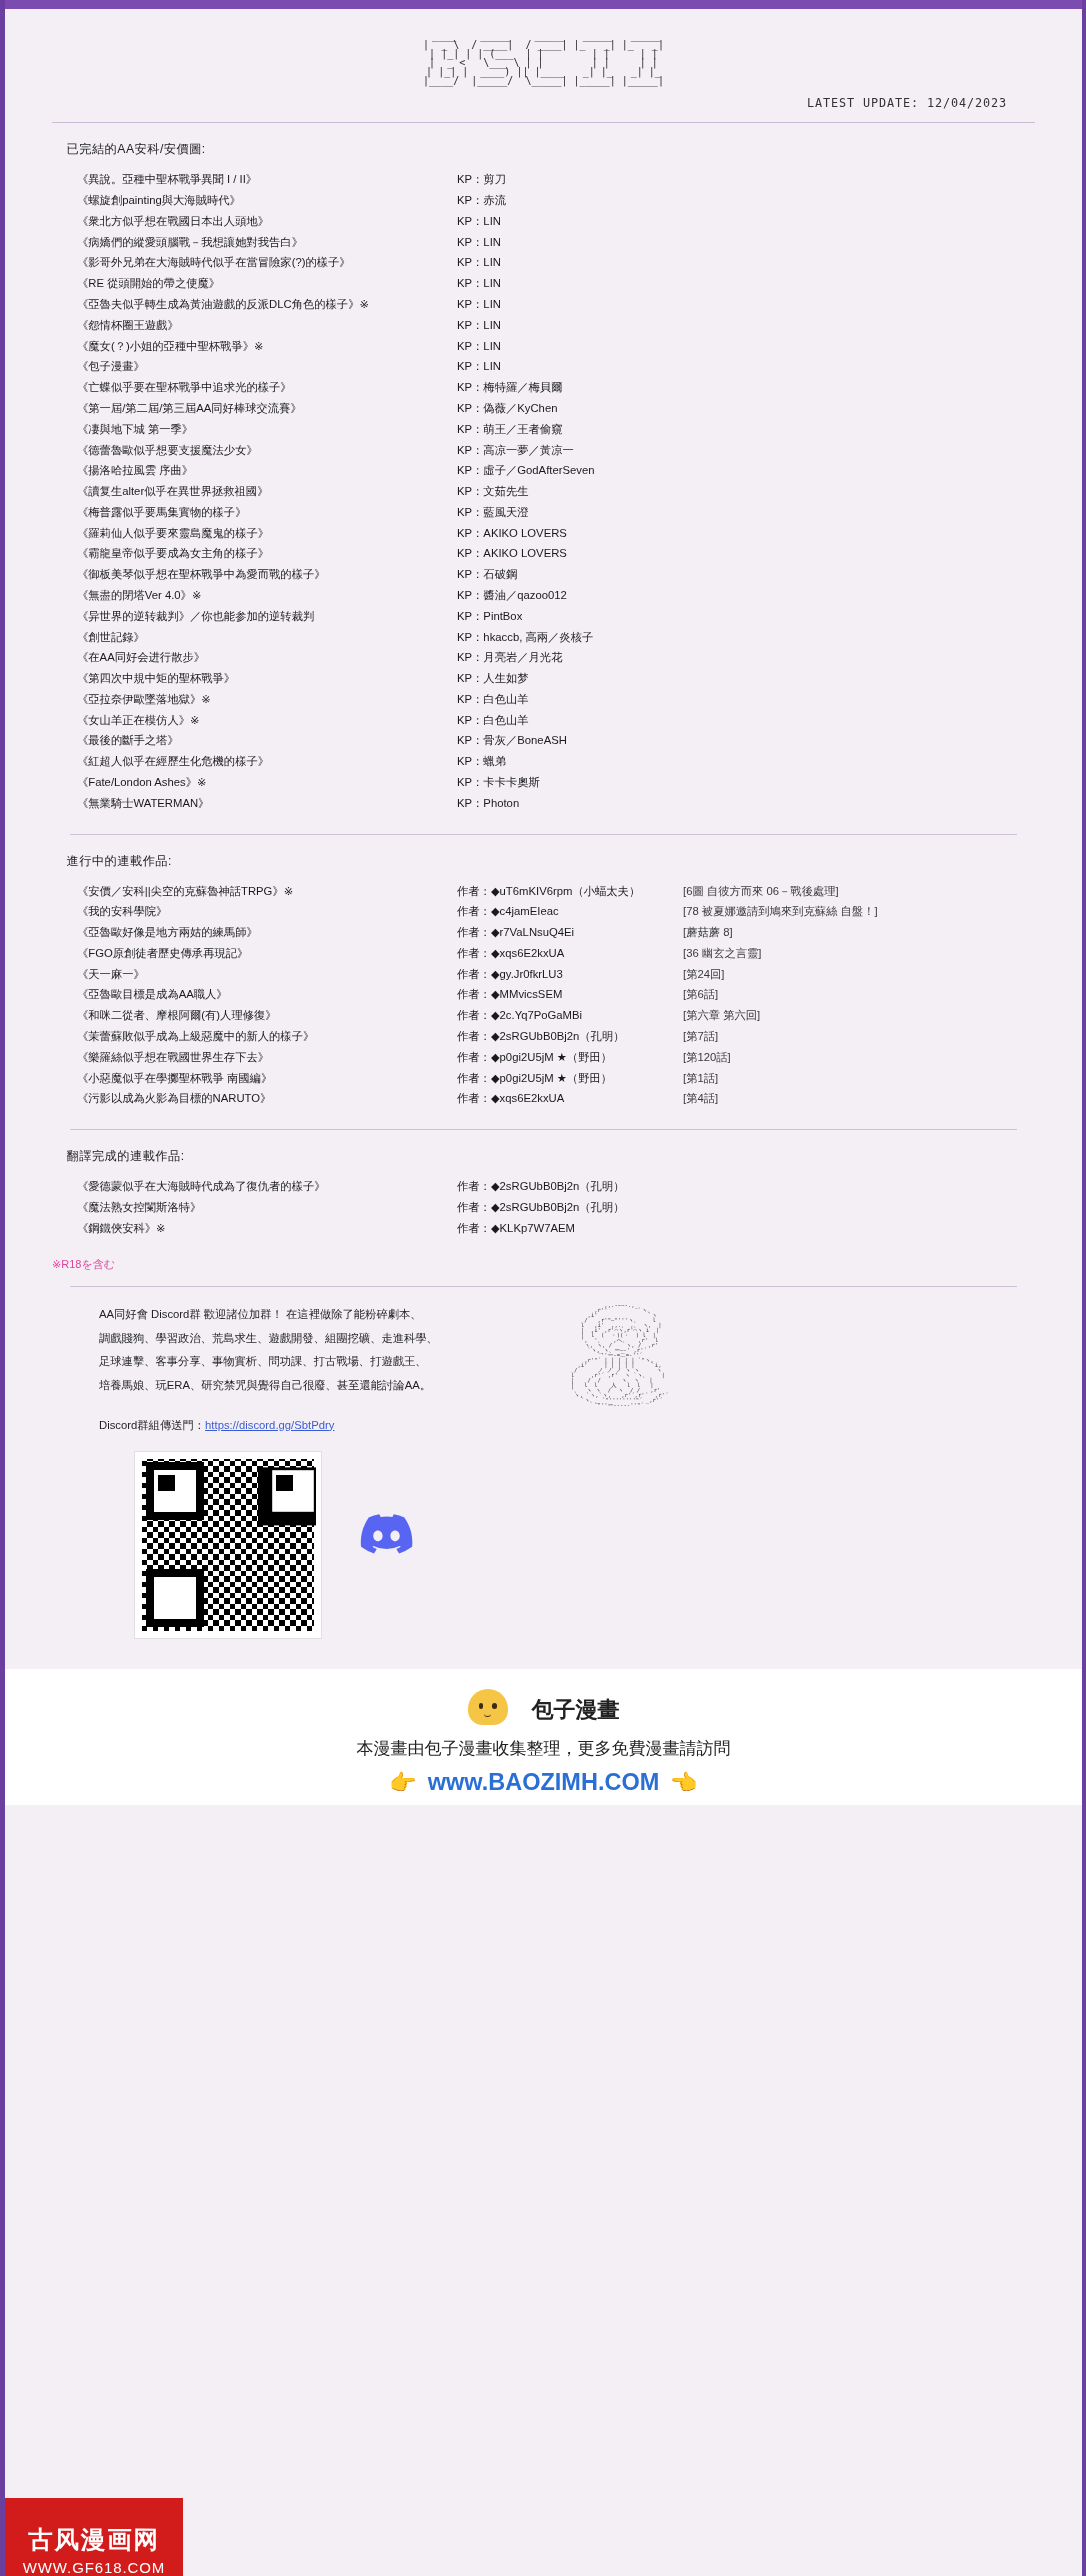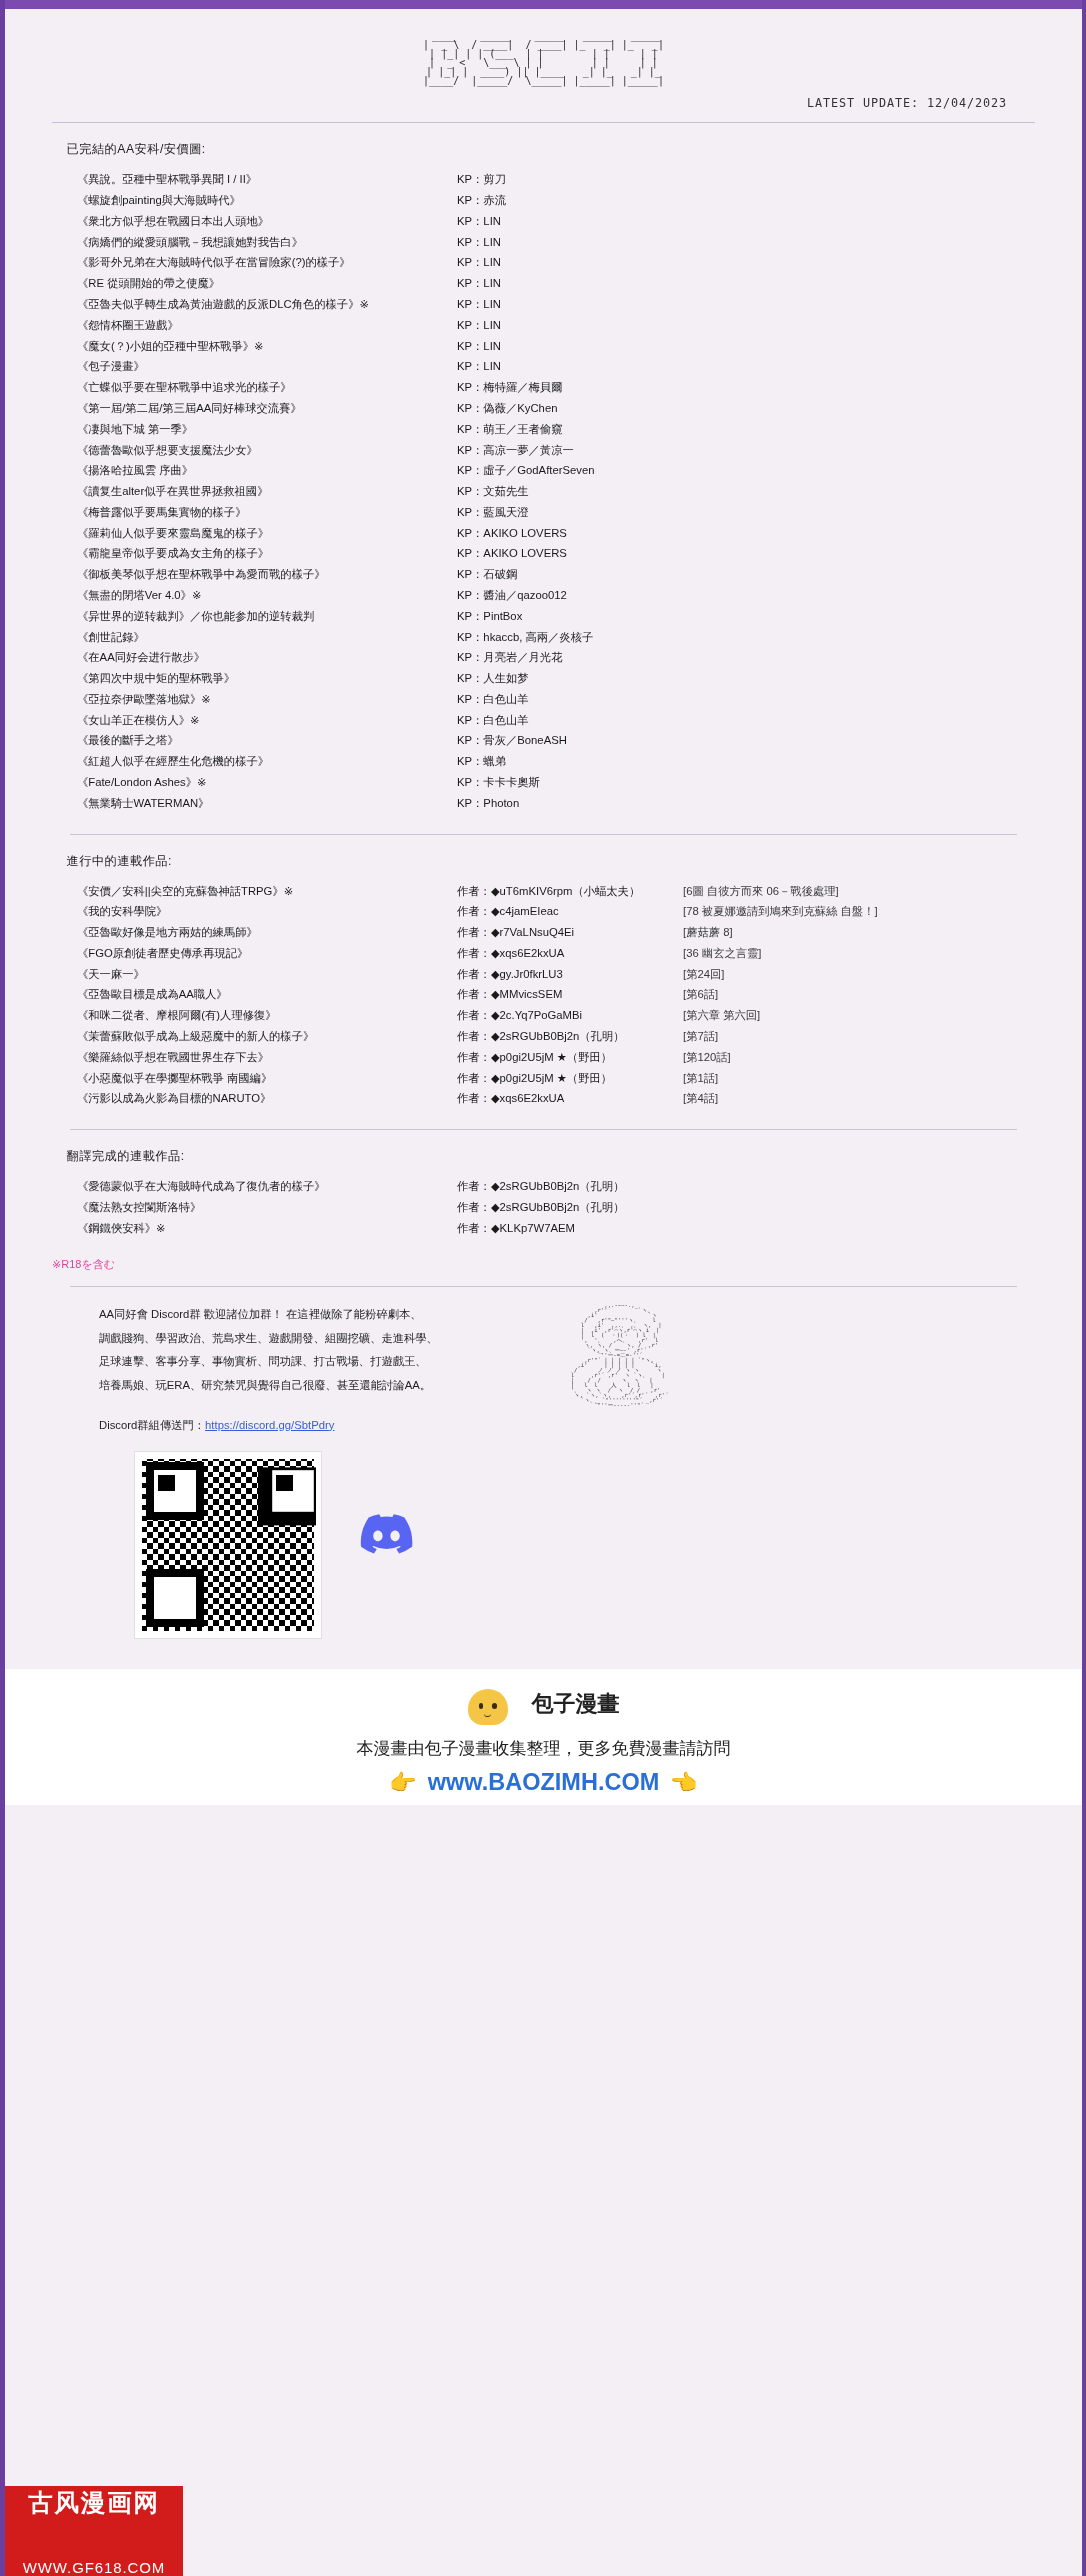--- a/index.html
+++ b/index.html
@@ -137,21 +137,21 @@
     color:#5865F2;
   }
 
   
   .footer{
     background:#fff;
     padding:20px 0 9px 0;
     text-align:center;
   }
   .bz-logo-row{
-    display:flex;justify-content:center;align-items:flex-start;gap:24px;
+    display:flex;justify-content:center;align-items:flex-end;gap:24px;
     margin-bottom:12.7px;
   }
   .bz-bun{
     width:40px;height:36px;
     background:#f5c646;
     border-radius:20px 20px 14.5px 14.5px;
     position:relative;
   }
   .bz-bun .e1,.bz-bun .e2{
     position:absolute;top:14.5px;width:4.5px;height:6.3px;background:#3b2b12;border-radius:2.7px;
@@ -163,24 +163,24 @@
   }
   .bz-name{font-size:22px;font-weight:bold;color:#222;}
   .bz-line{font-size:17px;color:#222;margin:3.6px 0 9px 0;}
   .bz-url-row{
     display:flex;justify-content:center;align-items:center;gap:11px;
     font-size:23.5px;color:#2a6fd6;font-weight:bold;
   }
   .hand{font-size:22px;}
   .gf-badge{
     position:absolute;left:0;bottom:0;
-    width:178px;height:90px;
+    width:178px;height:78px;
     background:#d21b1b;
     color:#fff;
-    display:flex;flex-direction:column;align-items:center;justify-content:space-between;
+    display:flex;flex-direction:column;align-items:center;justify-content:flex-end;
   }
   .gf-badge .t1{font-size:24.5px;font-weight:bold;letter-spacing:1.8px;}
   .gf-badge .t2{font-size:15px;margin-top:2.7px;letter-spacing:0.9px;}
 </style>
 </head>
 <body>
 
 <div class="page">
   <div class="topbar"></div>
 

